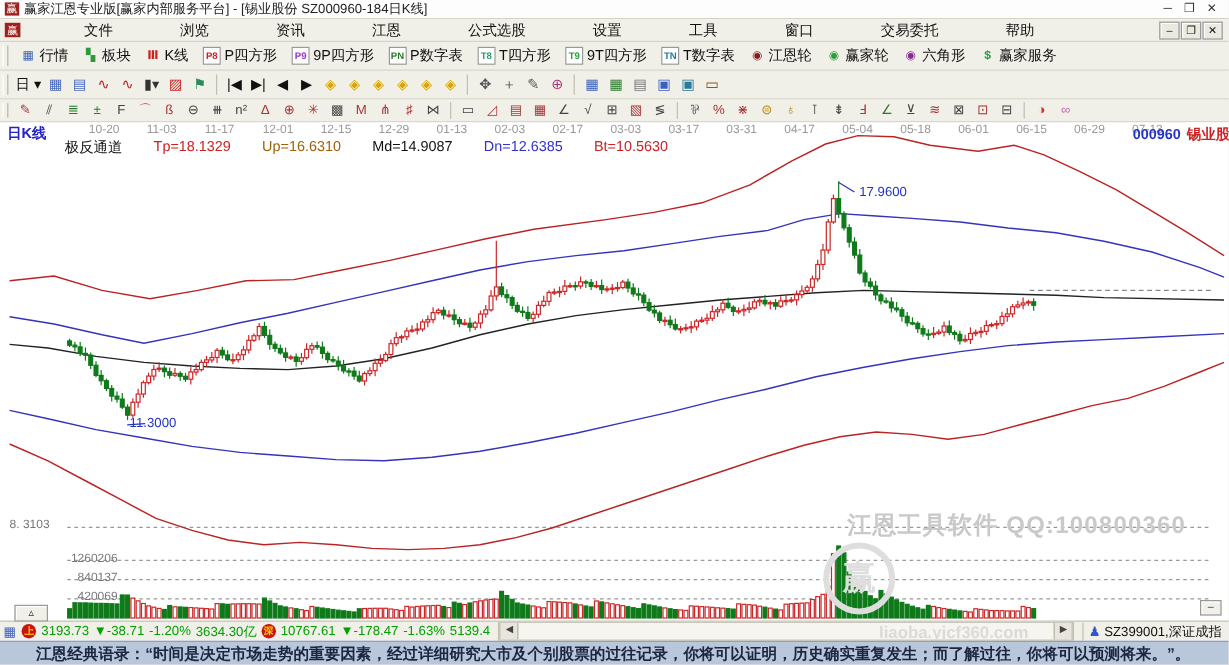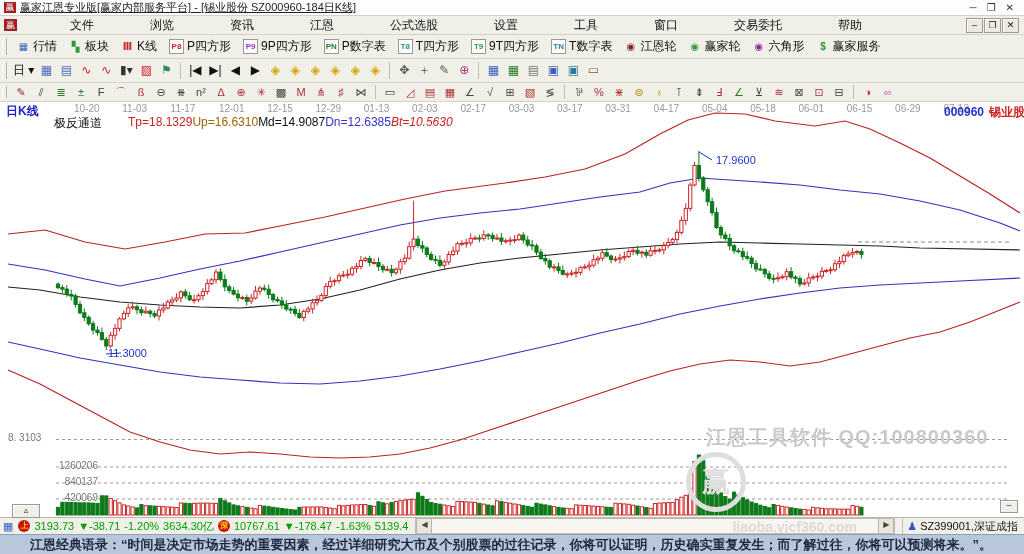--- a/index.html
+++ b/index.html
@@ -1,21 +1,21 @@
 <!DOCTYPE html>
 <html><head>
 <meta charset="utf-8">
 <style>
   html,body{margin:0;padding:0;background:#d8d4c8;}
   #app{position:relative;width:1024px;height:554px;background:#fff;overflow:hidden;
        font-family:"Liberation Sans","DejaVu Sans",sans-serif;font-size:12px;color:#111;}
   
   .titlebar{height:15px;background:#fdfdfd;border-bottom:1px solid #d6d2c6;display:flex;align-items:center;padding:0 4px;}
   .app-ico{width:12px;height:11px;background:#a02020;color:#fff;font-size:9px;line-height:11px;text-align:center;margin-right:4px;flex:none;}
-  .title-text{font-size:11px;color:#222;white-space:nowrap;overflow:hidden;flex:1;text-decoration:underline;}
+  .title-text{font-size:11px;color:#222;white-space:nowrap;overflow:hidden;flex:1;}
   .winbtns{display:flex;gap:10px;margin-right:6px;}
   .winbtns span{font-size:10px;color:#333;cursor:default;}
   
   .menubar{height:18px;background:#f0efe8;border-bottom:1px solid #d6d2c6;display:flex;align-items:center;padding:0 2px;}
   .menu-ico{width:13px;height:12px;background:#a02020;color:#fff;font-size:9px;line-height:12px;text-align:center;margin:0 5px 0 2px;}
   .menu-item{padding:1px 8px;white-space:nowrap;margin-left:40px;}
   .mdi-ctrls{margin-left:auto;display:flex;gap:1px;padding-right:3px;}
   .mdi-ctrls span{width:15px;height:13px;border:1px solid #999;background:#eceae0;font-size:9px;line-height:12px;text-align:center;box-shadow:inset 1px 1px 0 #fff;}
   
   .tbar{background:#f0efe8;border-bottom:1px solid #d6d2c6;display:flex;align-items:center;white-space:nowrap;}
@@ -813,26 +813,26 @@
       </svg>
 
     <span class="abs period-label">日K线</span>
     <span id="date-axis"><span class="abs date-lbl" style="left: 74px;">10-20</span><span class="abs date-lbl" style="left: 122.3px;">11-03</span><span class="abs date-lbl" style="left: 170.6px;">11-17</span><span class="abs date-lbl" style="left: 218.9px;">12-01</span><span class="abs date-lbl" style="left: 267.2px;">12-15</span><span class="abs date-lbl" style="left: 315.5px;">12-29</span><span class="abs date-lbl" style="left: 363.8px;">01-13</span><span class="abs date-lbl" style="left: 412.1px;">02-03</span><span class="abs date-lbl" style="left: 460.4px;">02-17</span><span class="abs date-lbl" style="left: 508.7px;">03-03</span><span class="abs date-lbl" style="left: 557px;">03-17</span><span class="abs date-lbl" style="left: 605.3px;">03-31</span><span class="abs date-lbl" style="left: 653.6px;">04-17</span><span class="abs date-lbl" style="left: 701.9px;">05-04</span><span class="abs date-lbl" style="left: 750.2px;">05-18</span><span class="abs date-lbl" style="left: 798.5px;">06-01</span><span class="abs date-lbl" style="left: 846.8px;">06-15</span><span class="abs date-lbl" style="left: 895.1px;">06-29</span><span class="abs date-lbl" style="left: 943.4px;">07-13</span></span>
     <span class="abs stock-id">
       <span class="code">000960</span><span class="name">锡业股份</span>
     </span>
 
     <span class="abs ind-row">
       <span class="ind-name">极反通道</span>
-        <span id="ind-vals" style="display:flex;">
+        <span id="ind-vals" style="display:flex;gap:26px;">
           <span style="color: rgb(204, 34, 34);">Tp=18.1329</span>
           <span style="color: #a16207;">Up=16.6310</span>
           <span style="color: rgb(17, 17, 17);">Md=14.9087</span>
           <span style="color: rgb(51, 51, 204);">Dn=12.6385</span>
-          <span style="color: rgb(204, 34, 34); font-style: italic;">Bt=10.5630</span>
+          <span style="color: rgb(204, 34, 34);">Bt=10.5630</span>
         </span>
     </span>
 
     <span class="abs px-anno" style="left:716px;top:52px;">17.9600</span>
     <span class="abs px-anno" style="left:108px;top:245px;">11.3000</span>
     <span class="abs p837">8. 3103</span>
     <span class="abs vol-lbl" style="top:358px;">1260206</span>
     <span class="abs vol-lbl" style="top:374px;">840137</span>
     <span class="abs vol-lbl" style="top:390px;">420069</span>
 

